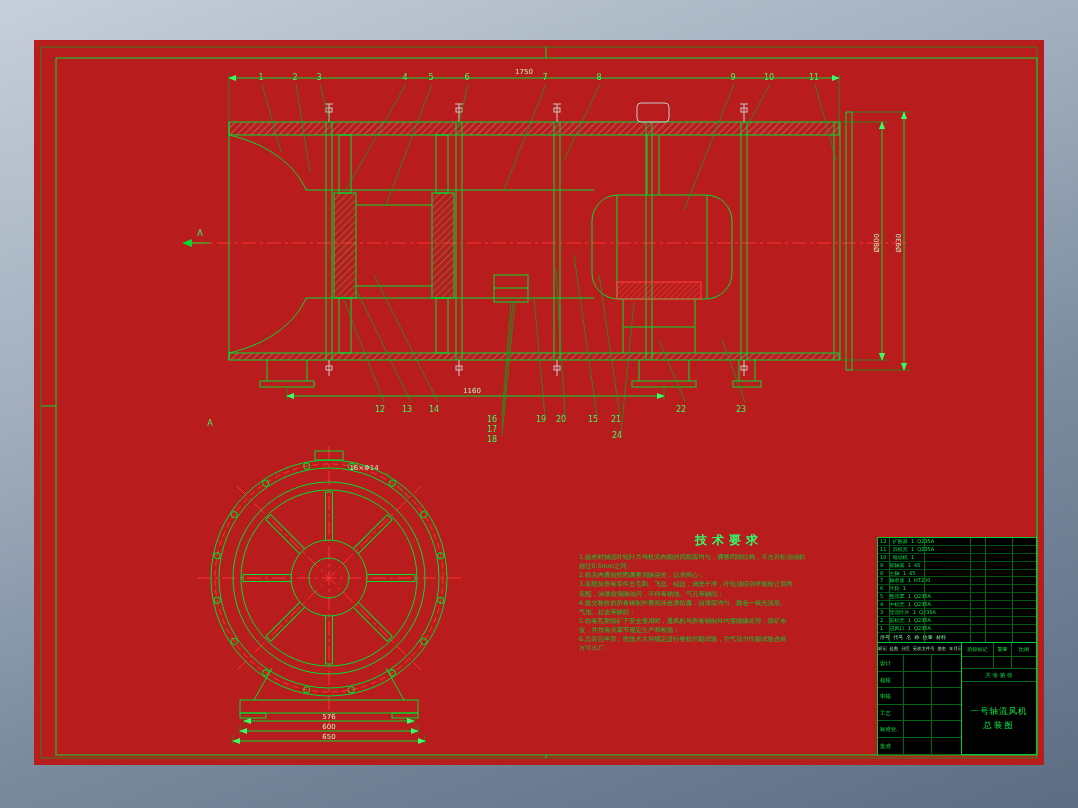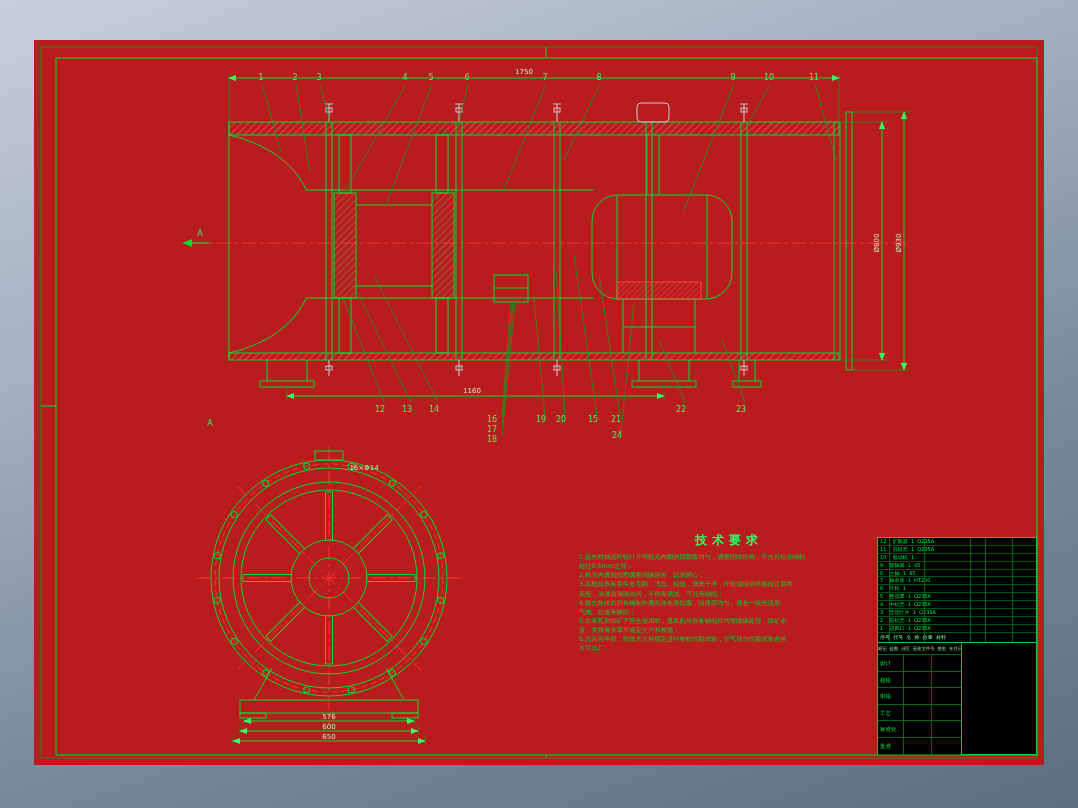--- a/index.html
+++ b/index.html
@@ -505,16 +505,33 @@
             <div class="lbl">标准化</div>
             <div class="mid"></div>
             <div class="end"></div>
           </div>
         <div class="srow">
             <div class="lbl">批准</div>
             <div class="mid"></div>
             <div class="end"></div>
           </div>
       </div>
+      <div class="rcol">
+        <div class="hrow">
+          <div class="stage">阶段标记</div>
+          <div class="wt">重量</div>
+          <div class="sc">比例</div>
+        </div>
+        <div class="vrow">
+          <div class="stage"></div>
+          <div class="wt"></div>
+          <div class="sc"></div>
+        </div>
+        <div class="shrow">共 张 第 张</div>
+        <div class="trow">
+          <div class="ttl">一号轴流风机</div>
+          <div class="sub">总装图</div>
+        </div>
+      </div>
     </div>
   </div>
 
 </div>
 
 </body></html>

